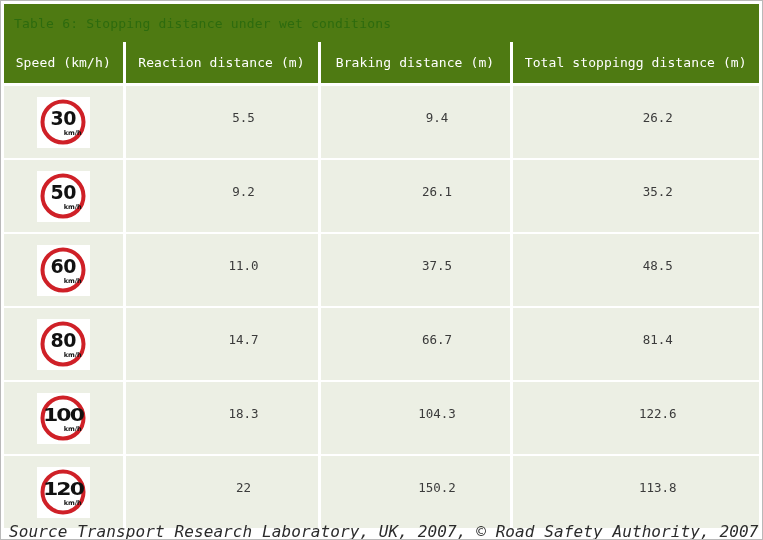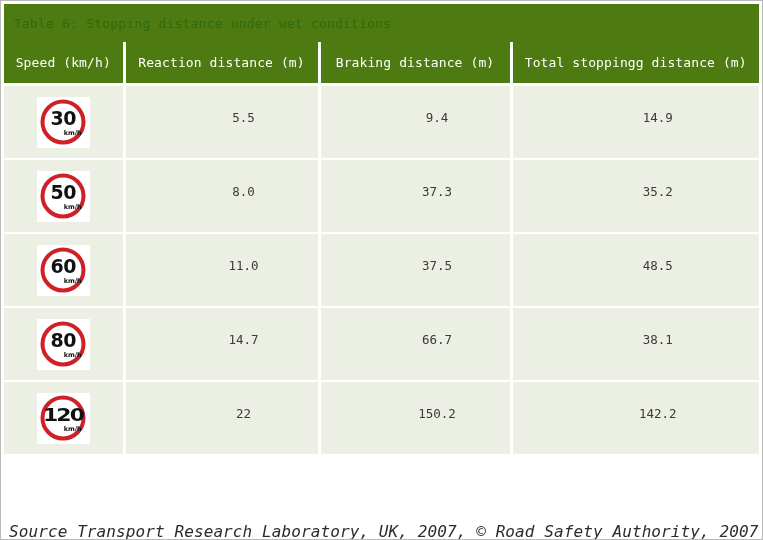--- a/index.html
+++ b/index.html
@@ -203,38 +203,38 @@
               </span>
             </span>
           </td>
           <td>
               <span class="cell-value">5.5</span>
             </td>
           <td>
               <span class="cell-value">9.4</span>
             </td>
           <td>
-              <span class="cell-value">14.9</span>
+              <span class="cell-value">26.2</span>
             </td>
         </tr>
 
         <tr>
           <td class="sign-cell">
             <span class="sign-box">
               <span class="sign">
                 <span class="sign-num">50</span>
                 <span class="sign-unit">km/h</span>
               </span>
             </span>
           </td>
           <td>
-              <span class="cell-value">8.0</span>
-            </td>
-          <td>
-              <span class="cell-value">37.3</span>
+              <span class="cell-value">9.2</span>
+            </td>
+          <td>
+              <span class="cell-value">26.1</span>
             </td>
           <td>
               <span class="cell-value">35.2</span>
             </td>
         </tr>
 
         <tr>
           <td class="sign-cell">
             <span class="sign-box">
               <span class="sign">
@@ -263,42 +263,61 @@
               </span>
             </span>
           </td>
           <td>
               <span class="cell-value">14.7</span>
             </td>
           <td>
               <span class="cell-value">66.7</span>
             </td>
           <td>
-              <span class="cell-value">38.1</span>
-            </td>
-        </tr>
-
+              <span class="cell-value">81.4</span>
+            </td>
+        </tr>
+
+        <tr>
+          <td class="sign-cell">
+            <span class="sign-box">
+              <span class="sign">
+                <span class="sign-num three">100</span>
+                <span class="sign-unit">km/h</span>
+              </span>
+            </span>
+          </td>
+          <td>
+              <span class="cell-value">18.3</span>
+            </td>
+          <td>
+              <span class="cell-value">104.3</span>
+            </td>
+          <td>
+              <span class="cell-value">122.6</span>
+            </td>
+        </tr>
 
         <tr>
           <td class="sign-cell">
             <span class="sign-box">
               <span class="sign">
                 <span class="sign-num three">120</span>
                 <span class="sign-unit">km/h</span>
               </span>
             </span>
           </td>
           <td>
               <span class="cell-value">22</span>
             </td>
           <td>
               <span class="cell-value">150.2</span>
             </td>
           <td>
-              <span class="cell-value">142.2</span>
+              <span class="cell-value">113.8</span>
             </td>
         </tr>
 
       </tbody>
     </table>
   </div>
 
   <div class="source">Source Transport Research Laboratory, UK, 2007, © Road Safety Authority, 2007</div>
 
 </div>

